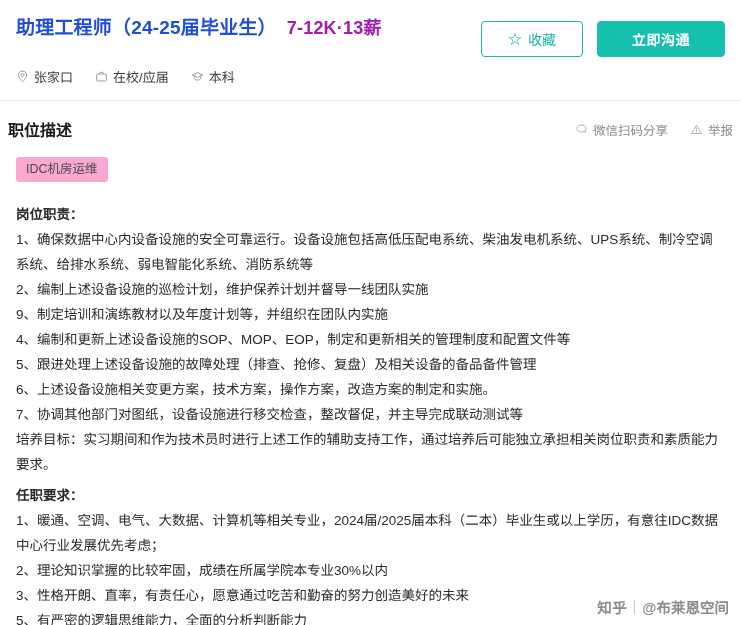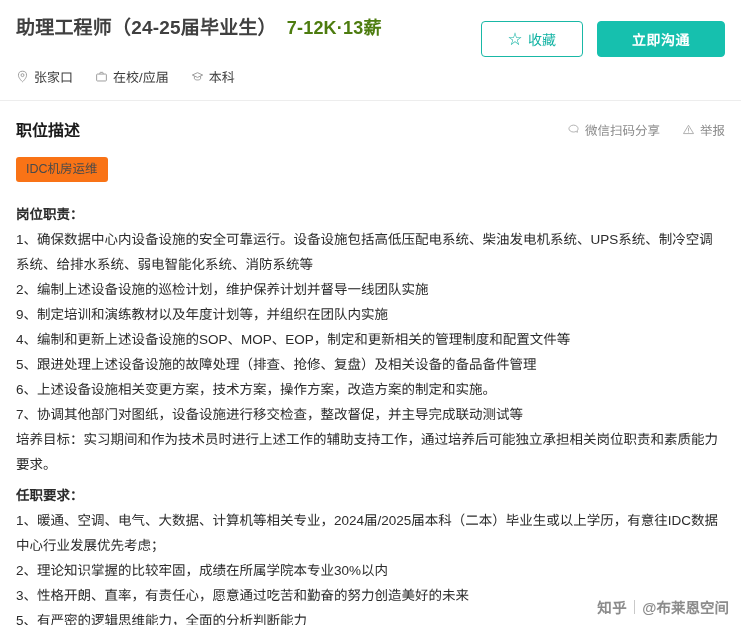--- a/index.html
+++ b/index.html
@@ -28,27 +28,27 @@
     position: relative;
   }
   .title-row {
     display: flex;
     align-items: baseline;
     gap: 10px;
   }
   .job-title {
     font-size: 19px;
     font-weight: bold;
-    color: #404040;
+    color: #1d4ed8;
     letter-spacing: 0.2px;
   }
   .salary {
     font-size: 18px;
     font-weight: bold;
-    color: #4d7c0f;
+    color: #a21caf;
     letter-spacing: 0.2px;
   }
   .meta-row {
     display: flex;
     align-items: center;
     gap: 22px;
     margin-top: 28px;
     font-size: 13px;
     color: #3d3d3d;
   }
@@ -108,21 +108,21 @@
   .divider {
     height: 1px;
     background: #ededed;
     margin: 14px 0 0 0;
   }
 
   
   .section-row {
     display: flex;
     align-items: center;
-    padding: 0 16px;
+    padding: 0 8px;
     margin-top: 16px;
     position: relative;
   }
   .section-title {
     font-size: 16px;
     font-weight: bold;
     color: #1a1a1a;
   }
   .section-tools {
     margin-left: auto;
@@ -141,21 +141,21 @@
   .tool .ico { width: 13px; height: 13px; display: inline-flex; align-items: center; justify-content: center; color: #a8a8a8; }
 
   
   .tags {
     padding: 0 16px;
     margin-top: 16px;
     display: flex;
     gap: 10px;
   }
   .tag {
-    background: #f97316;
+    background: #f9a8d4;
     color: #4a4a4a;
     font-size: 12.5px;
     border-radius: 3px;
     padding: 6px 10px;
     line-height: 1;
   }
 
   
   .desc {
     padding: 0 16px;

